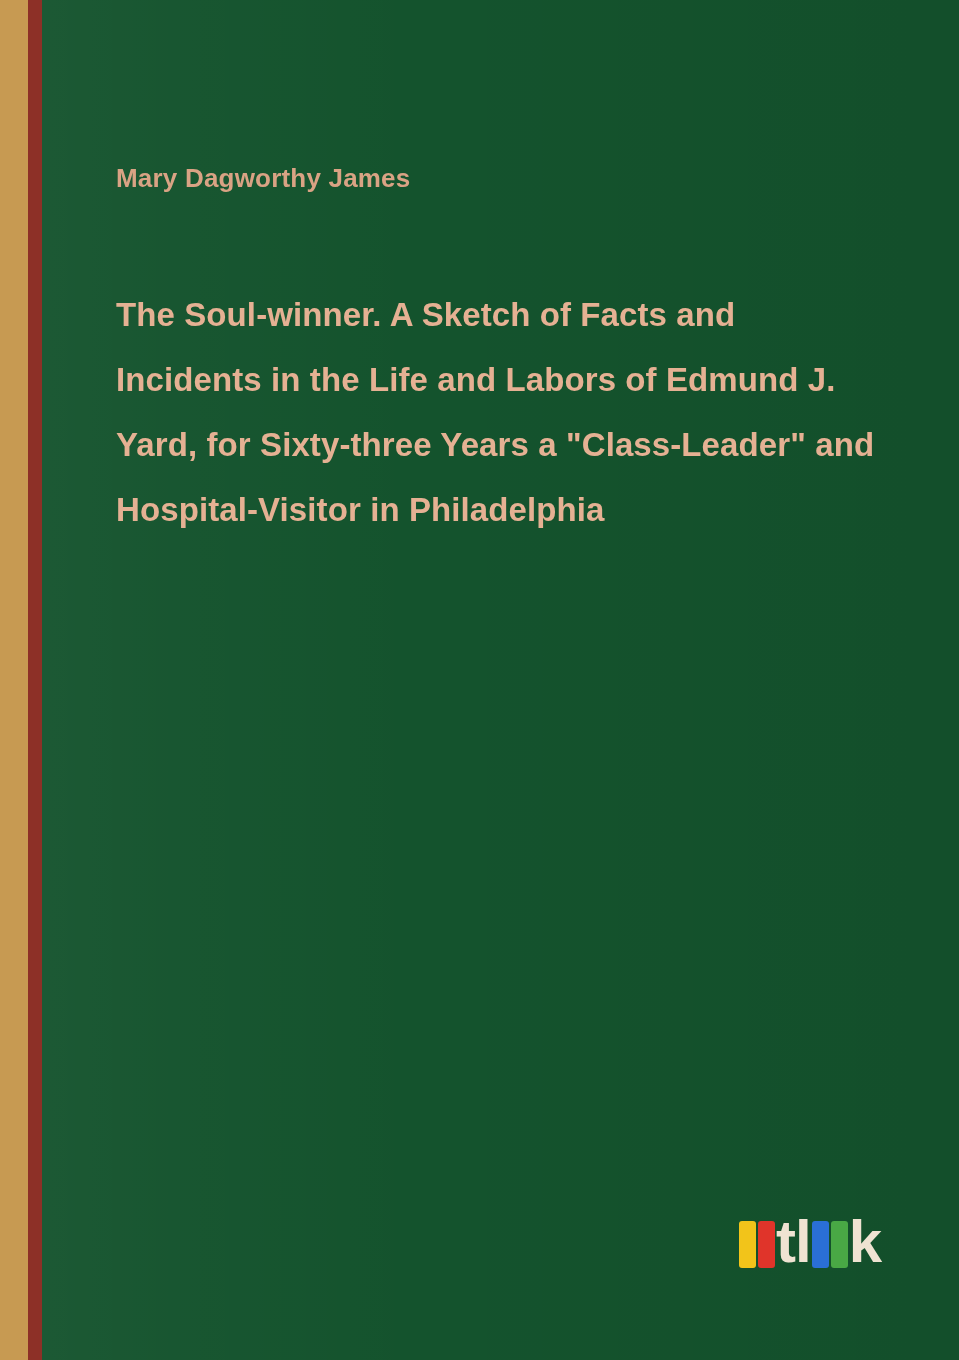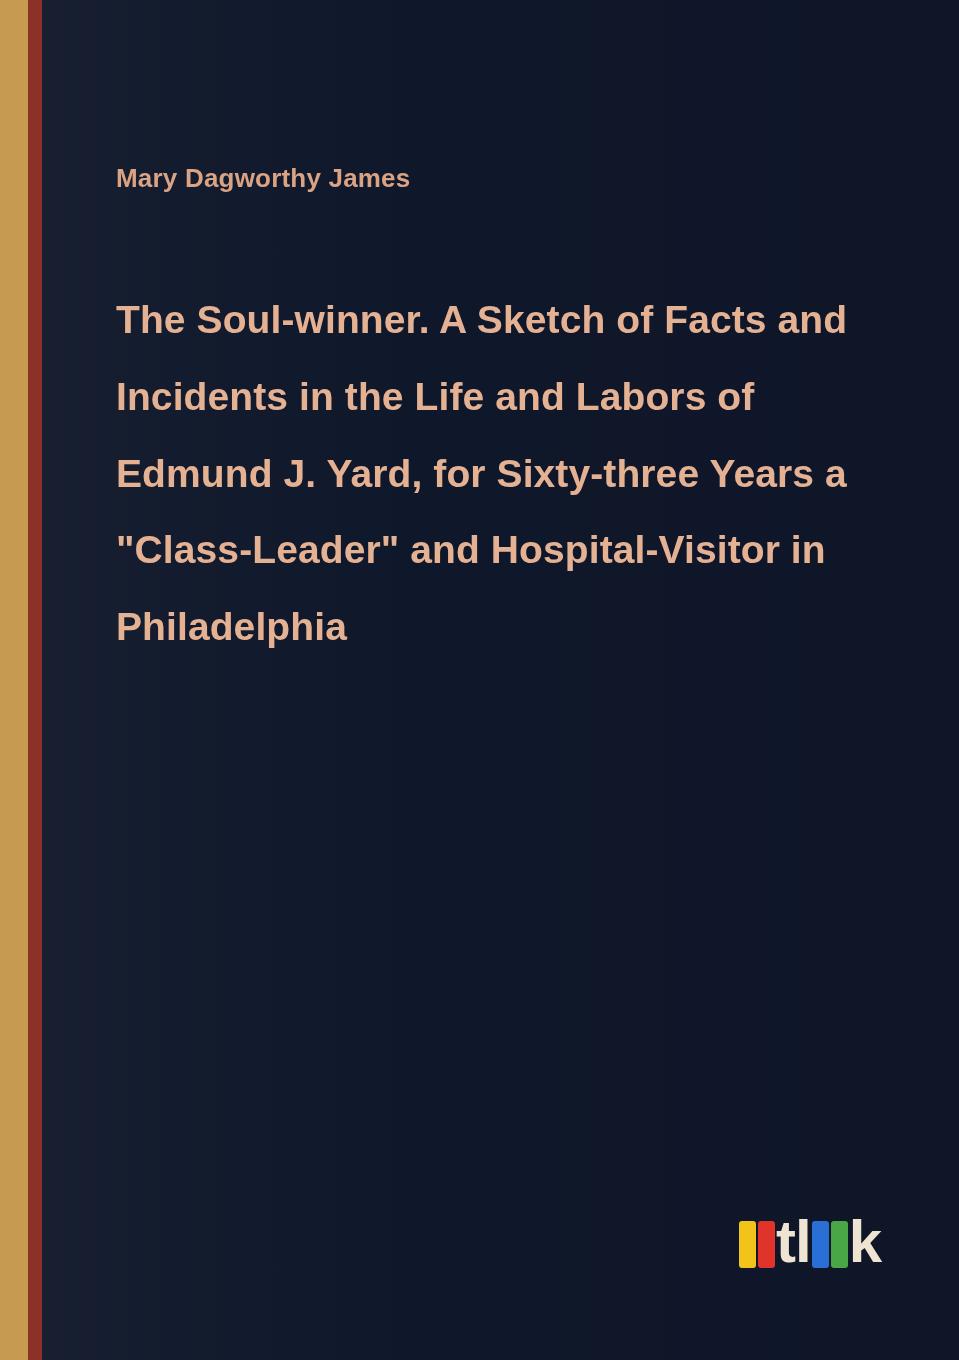--- a/index.html
+++ b/index.html
@@ -8,21 +8,21 @@
     background: #ffffff;
   }
   body {
     font-family: "Liberation Sans", sans-serif;
   }
   .cover {
     position: relative;
     width: 959px;
     height: 1360px;
     overflow: hidden;
-    background: #0f172a;
+    background: #14532d;
   }
   
   .spine-outer {
     position: absolute;
     left: 0;
     top: 0;
     width: 28px;
     height: 100%;
     background: #c79a52;
   }
@@ -63,21 +63,21 @@
     font-size: 26px;
     font-weight: 700;
     color: #d9a384;
     letter-spacing: 0.2px;
   }
   .title {
     position: absolute;
     top: 282px;
     left: 0;
     right: 0;
-    font-size: 39px;
+    font-size: 33px;
     font-weight: 700;
     line-height: 1.97;
     color: #e5b193;
     letter-spacing: 0.1px;
   }
   
   .logo {
     position: absolute;
     right: 78px;
     bottom: 88px;

